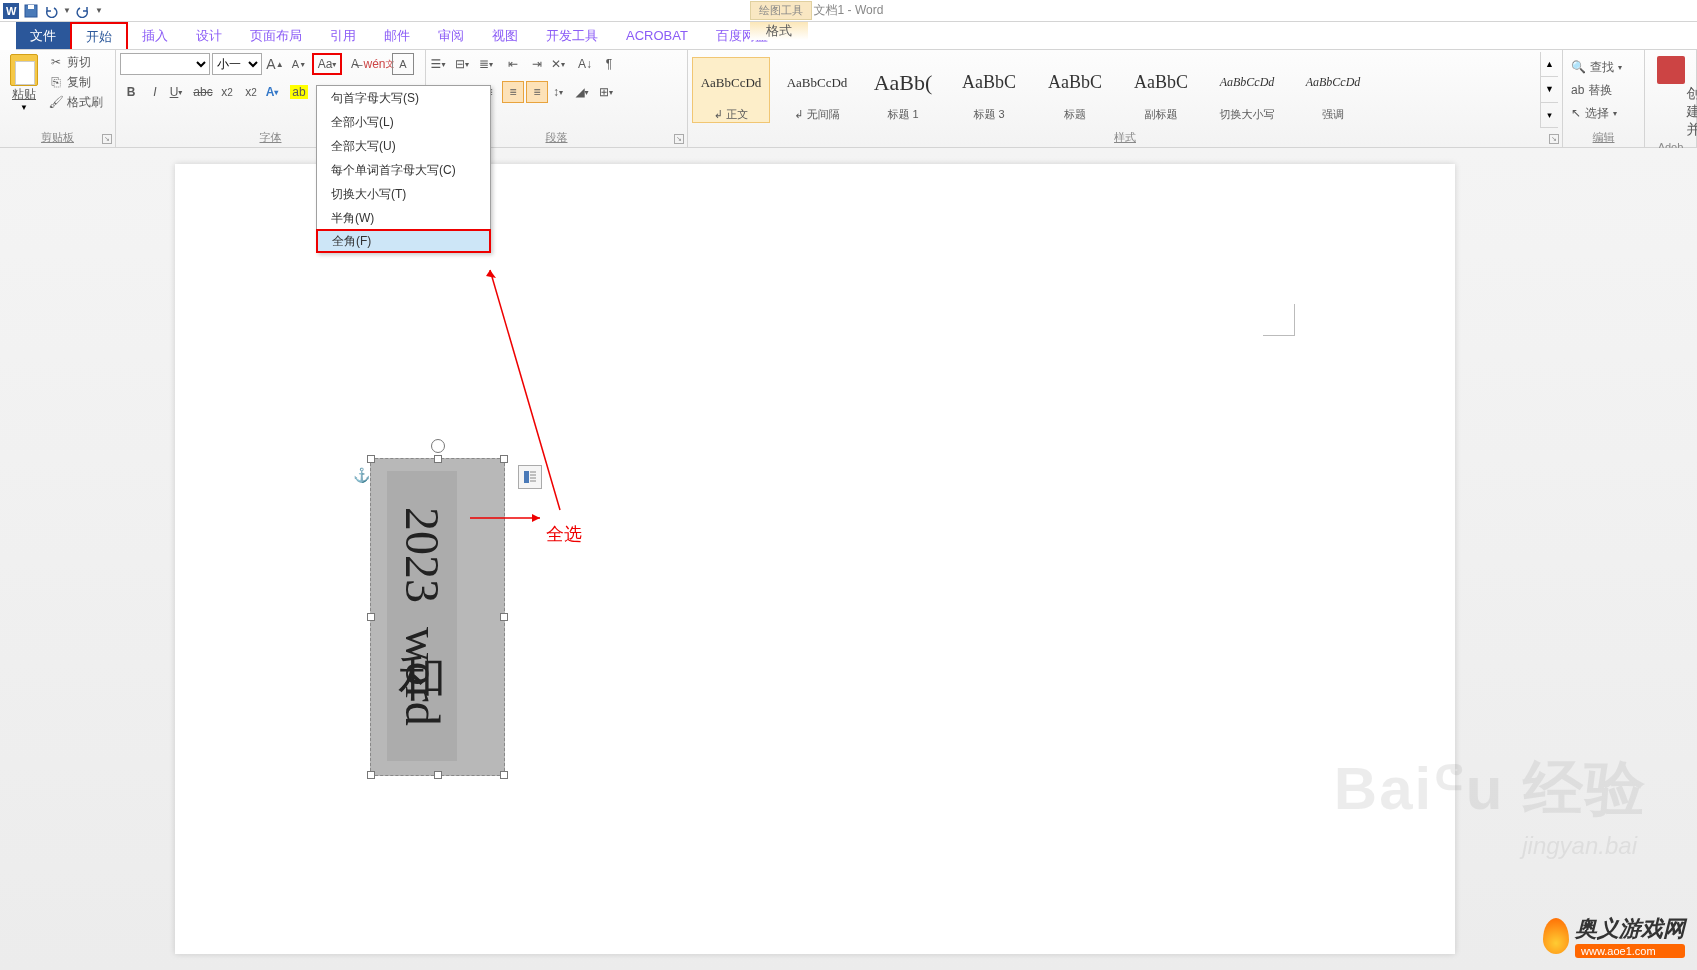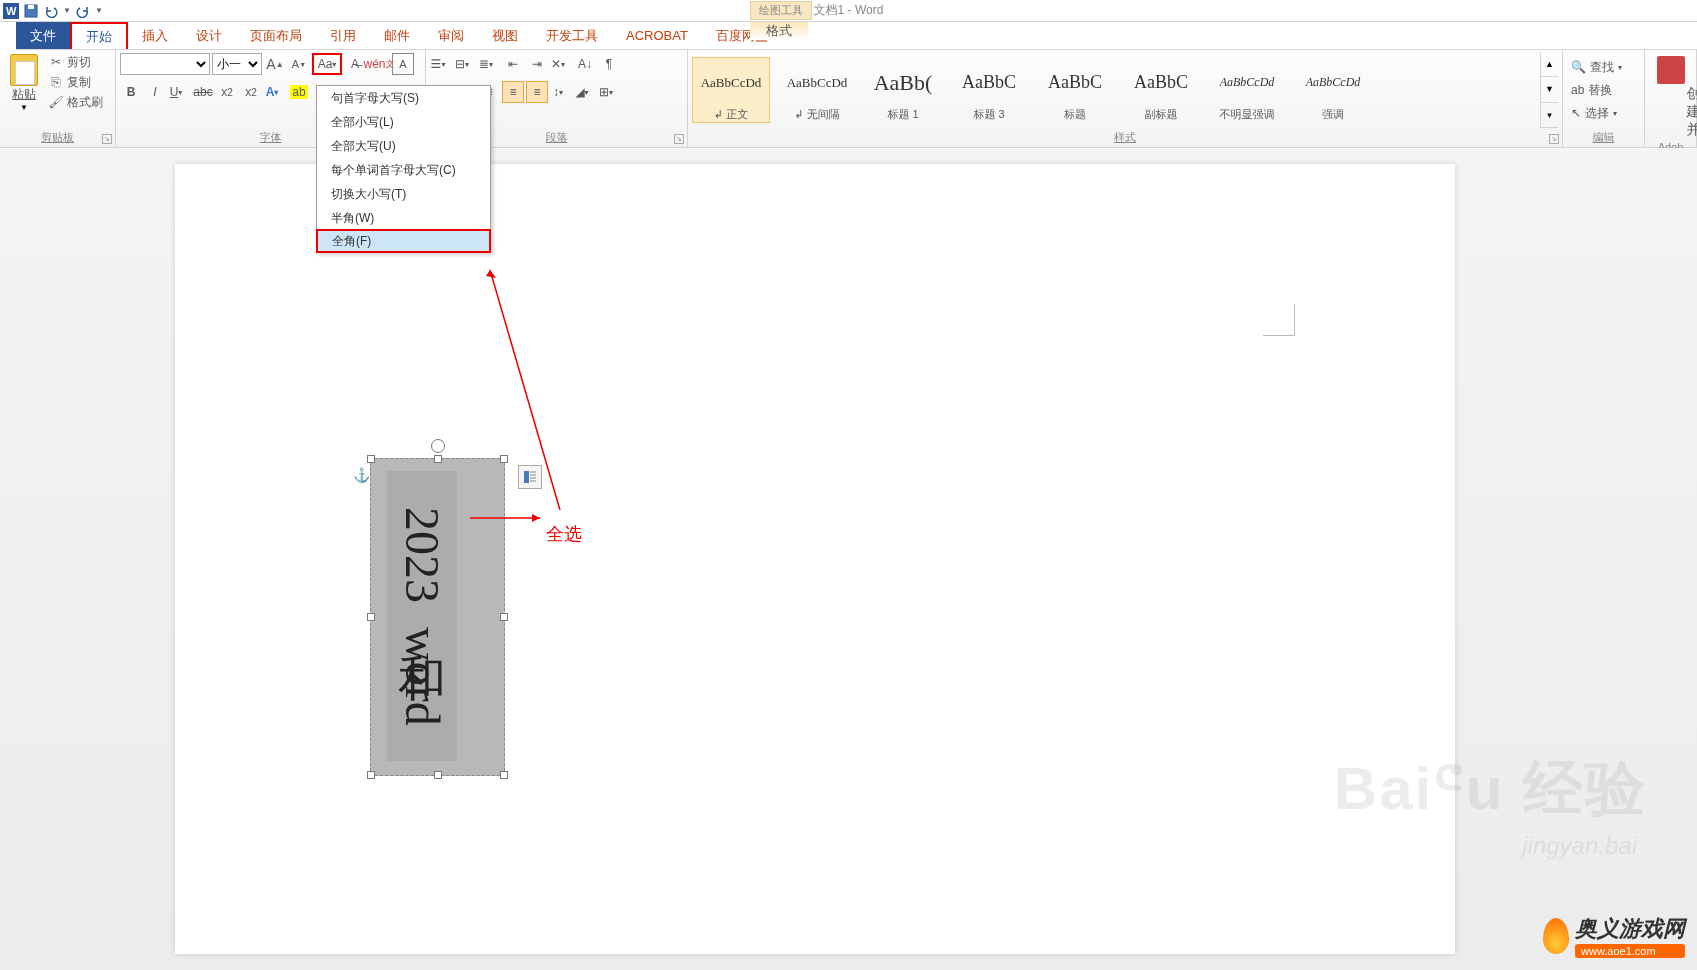--- a/index.html
+++ b/index.html
@@ -5,21 +5,21 @@
 * { margin: 0; padding: 0; box-sizing: border-box; font-family: "Microsoft YaHei", Arial, sans-serif; }
 body { background: #fff; width: 1697px; height: 970px; overflow: hidden; position: relative; }
 
 .titlebar { height: 22px; background: #fff; display: flex; align-items: center; font-size: 12px; color: #5a5a5a; border-bottom: 1px solid #d4d4d4; }
 .titlebar .qat { display: flex; align-items: center; gap: 2px; padding-left: 2px; }
 .titlebar .qat-icon { width: 18px; height: 18px; display: flex; align-items: center; justify-content: center; cursor: pointer; }
 .titlebar .apptitle { position: absolute; left: 50%; transform: translateX(-50%); color: #888; }
 .titlebar .drawing-tools { position: absolute; left: 750px; color: #888; font-size: 11px; background: #f9e7c2; padding: 1px 8px; border: 1px solid #e0d0a0; }
 
 .tabs { height: 28px; background: #fff; display: flex; align-items: stretch; font-size: 13px; border-bottom: 1px solid #d4d4d4; margin-left: 16px; }
-.tab { padding: 0 14px; display: flex; align-items: center; cursor: pointer; color: #c2410c; }
+.tab { padding: 0 14px; display: flex; align-items: center; cursor: pointer; color: #8b5cf6; }
 .tab.file { background: #2b579a; color: #fff; }
 .tab.active { background: #fff; color: #2b579a; border: 2px solid #e00; border-bottom: none; position: relative; }
 .tab.format { position: absolute; left: 750px; color: #5a5a5a; padding: 0 16px; }
 .tab.format-bg { background: linear-gradient(#fce7b8, #fff); }
 
 .ribbon { height: 98px; background: linear-gradient(#fdfdfd, #f3f3f3); display: flex; align-items: stretch; border-bottom: 1px solid #d4d4d4; position: relative; }
 .group { border-right: 1px solid #d4d4d4; display: flex; flex-direction: column; justify-content: space-between; padding: 2px 4px 0 4px; position: relative; }
 .group-label { text-align: center; font-size: 11px; color: #888; padding: 2px 0; text-decoration: underline; }
 .group-body { display: flex; align-items: flex-start; gap: 2px; flex: 1; }
 .dialog-launcher { position: absolute; right: 3px; bottom: 3px; width: 10px; height: 10px; border: 1px solid #aaa; font-size: 7px; color: #888; display: flex; align-items: center; justify-content: center; cursor: pointer; }
@@ -247,21 +247,21 @@
           <div class="style-item">
             <div class="style-preview" style="font-size: 18px;">AaBbC</div>
             <div class="style-name">标题</div>
           </div>
           <div class="style-item">
             <div class="style-preview" style="font-size: 18px;">AaBbC</div>
             <div class="style-name">副标题</div>
           </div>
           <div class="style-item">
             <div class="style-preview" style="font-size: 12px; font-style: italic;">AaBbCcDd</div>
-            <div class="style-name">不明显强调</div>
+            <div class="style-name">切换大小写</div>
           </div>
           <div class="style-item">
             <div class="style-preview" style="font-size: 12px; font-style: italic;">AaBbCcDd</div>
             <div class="style-name">强调</div>
           </div>
         </div>
       <div class="gallery-scroll">
         <div class="sb">▲</div>
         <div class="sb">▼</div>
         <div class="sb">▾</div>

